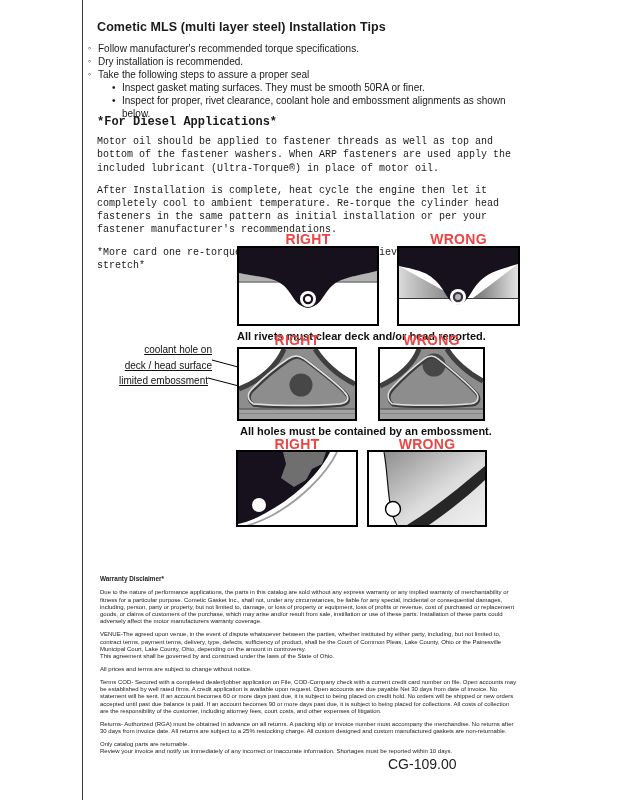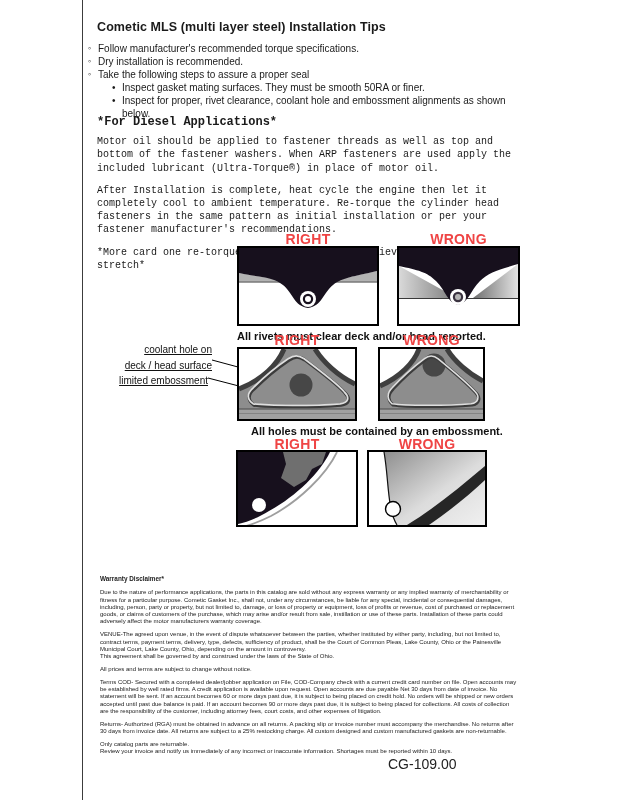--- a/index.html
+++ b/index.html
@@ -148,21 +148,21 @@
       <path d="M103,0 H67 C74,12 89,25 103,32 Z" fill="#ffffff"></path>
       <path d="M67,0 C74,12 89,25 103,32" stroke="#3f3f3f" stroke-width="5" fill="none"></path>
       <rect x="0" y="60" width="103" height="10" fill="#a0a0a0"></rect>
       <line x1="0" y1="60" x2="103" y2="60" stroke="#4a4a4a" stroke-width="1"></line>
       <line x1="0" y1="64.5" x2="103" y2="64.5" stroke="#777" stroke-width="0.7"></line>
       <circle cx="54" cy="16" r="11.5" fill="#474747"></circle>
       <path d="M13,56 C8,52 7,46 13,40 C24,28 37,17 45,11 C50,7 54,7 59,11 C70,20 89,36 96,44 C101,49 99,55 92,56 C68,58 26,58 13,56 Z" stroke="#3c3c3c" stroke-width="3.2" fill="none"></path>
       <path d="M13,56 C8,52 7,46 13,40 C24,28 37,17 45,11 C50,7 54,7 59,11 C70,20 89,36 96,44 C101,49 99,55 92,56 C68,58 26,58 13,56 Z" stroke="#dedede" stroke-width="1.6" fill="none" transform="translate(-0.8,-1.2)"></path>
     </svg>
   </div>
-  <div class="dg-caption" style="left:240px; top:425px;margin-left:11px;">All holes must be contained by an embossment.</div>
+  <div class="dg-caption" style="left:240px; top:425px;">All holes must be contained by an embossment.</div>
 
   <div class="dg-label" style="left:236px; top:436px; width:122px;">RIGHT</div>
   <div class="dg-label" style="left:367px; top:436px; width:120px;">WRONG</div>
 
   <div class="dg-box" style="left:236px; top:450px; width:122px; height:77px;">
     <svg viewBox="0 0 118 73" preserveAspectRatio="none">
       <rect x="0" y="0" width="118" height="73" fill="#ffffff"></rect>
       <path d="M0,0 H92 C82,21 57,45 31,59 C20,66 9,70 0,72 Z" fill="#17101d"></path>
       <path d="M99,0 C88,23 61,49 33,64 C21,70 10,74 0,76" stroke="#9e9e9e" stroke-width="1.8" fill="none"></path>
       <polygon points="45,0 88,0 84,12 74,17 68,28 56,35 43,26 48,12" fill="#6f6f6f"></polygon>

